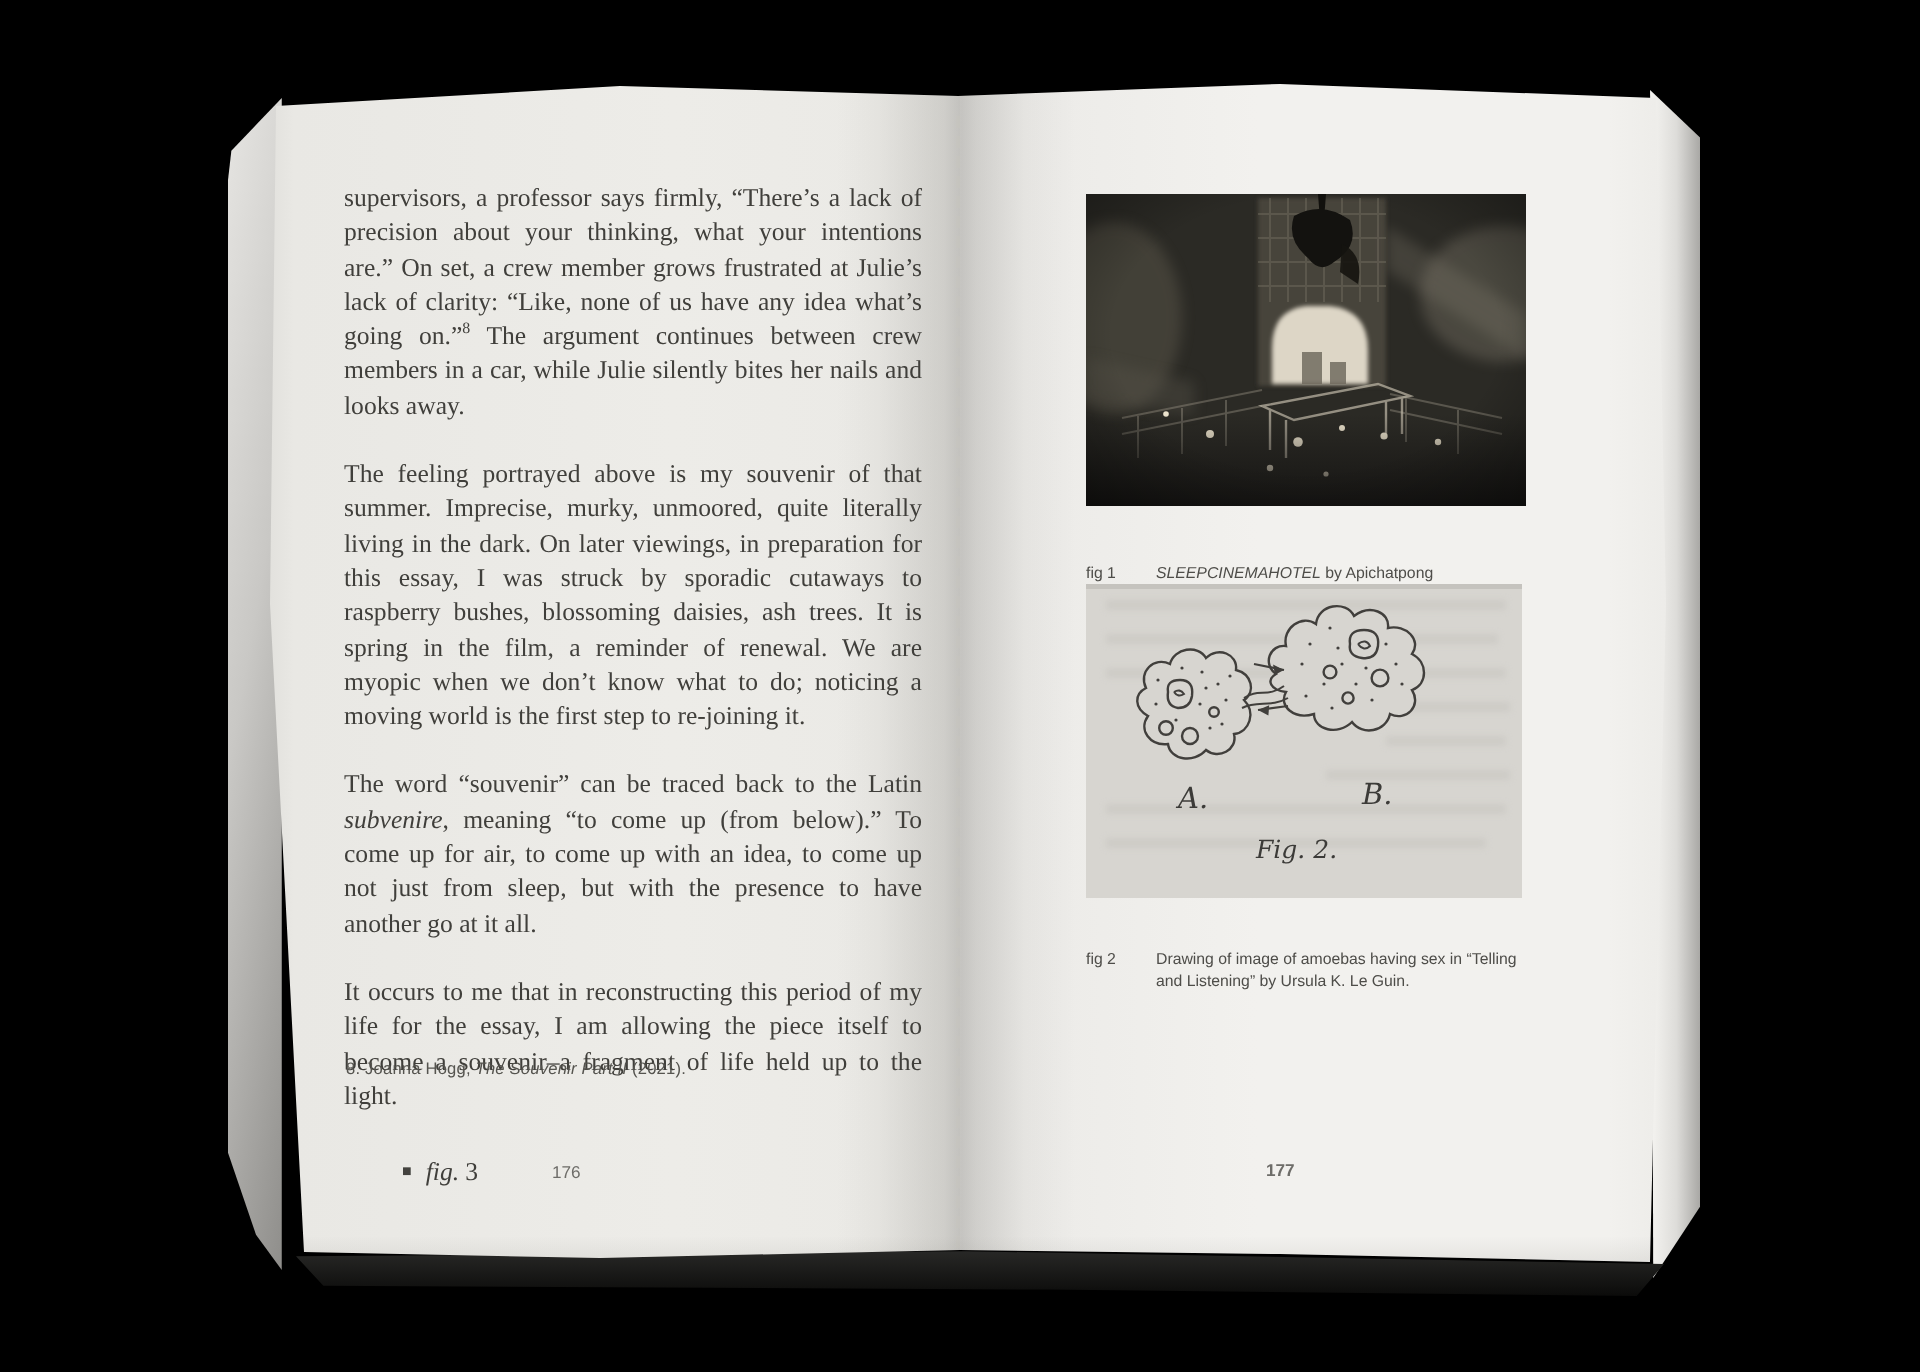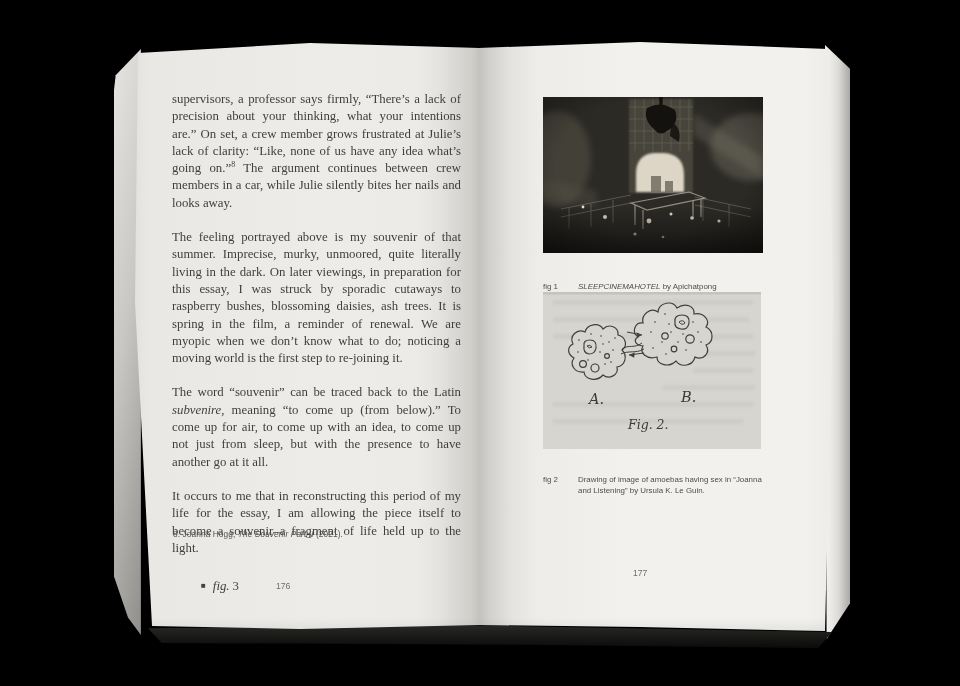--- a/index.html
+++ b/index.html
@@ -39,21 +39,21 @@
   .text-block p{margin:0 0 17px 0;}
   .text-block sup{font-size:.62em;line-height:0;}
   .fig-ref{margin:20px 0 0 29px;text-align:left;}
   .fig-ref .marker{font-size:8px;vertical-align:2px;margin-right:7px;color:#43423e;}
   .fig-ref i{margin-right:3px;}
   .footnote{position:absolute;left:173px;top:529px;width:280px;
     font-family:"Liberation Sans",sans-serif;font-size:8.3px;color:#55544f;letter-spacing:.1px;}
   .pageno{position:absolute;width:44px;
     font-family:"Liberation Sans",sans-serif;font-size:8.6px;color:#6e6d69;}
   .pageno.left{left:276px;top:581px;}
-  .pageno.right{left:633px;top:568px;}
+  .pageno.right{left:633px;top:580px;font-weight:bold;}
 
   
   .figure1{position:absolute;left:543px;top:97px;width:220px;height:156px;}
   .figure2{position:absolute;left:543px;top:292px;width:218px;height:157px;}
   .figure1 svg,.figure2 svg{display:block;width:100%;height:100%;}
   .caption{position:absolute;display:flex;
     font-family:"Liberation Sans",sans-serif;font-size:7.9px;line-height:10.6px;color:#4e4d49;margin-top:18px;}
   .caption .fig-label{width:35px;flex:none;}
   .caption .cap-text{width:190px;}
   .caption.c1{left:543px;top:264px;width:225px;}
@@ -237,17 +237,17 @@
         <line x1="101" y1="61" x2="86" y2="63"></line>
         <path d="M86,63 L91.6,60.6 L91.2,65.8 Z" fill="#413f3c" stroke="none"></path>
       </g>
       <text x="46" y="112" font-family="DejaVu Serif, serif" font-style="italic" font-size="14.5" fill="#3c3b38">A.</text>
       <text x="138" y="110" font-family="DejaVu Serif, serif" font-style="italic" font-size="14.5" fill="#3c3b38">B.</text>
       <text x="85" y="137" font-family="DejaVu Serif, serif" font-style="italic" font-size="12.5" fill="#3c3b38">Fig. 2.</text>
     </svg>
   </div>
   <div class="caption c2">
     <span class="fig-label">fig 2</span>
-    <span class="cap-text"><span>Drawing of image of amoebas having sex in “Joanna and Listening” by Ursula K. Le Guin.</span></span>
+    <span class="cap-text"><span>Drawing of image of amoebas having sex in “Telling and Listening” by Ursula K. Le Guin.</span></span>
   </div>
   <div class="pageno right">177</div>
 
 </div>
 
 </body></html>

